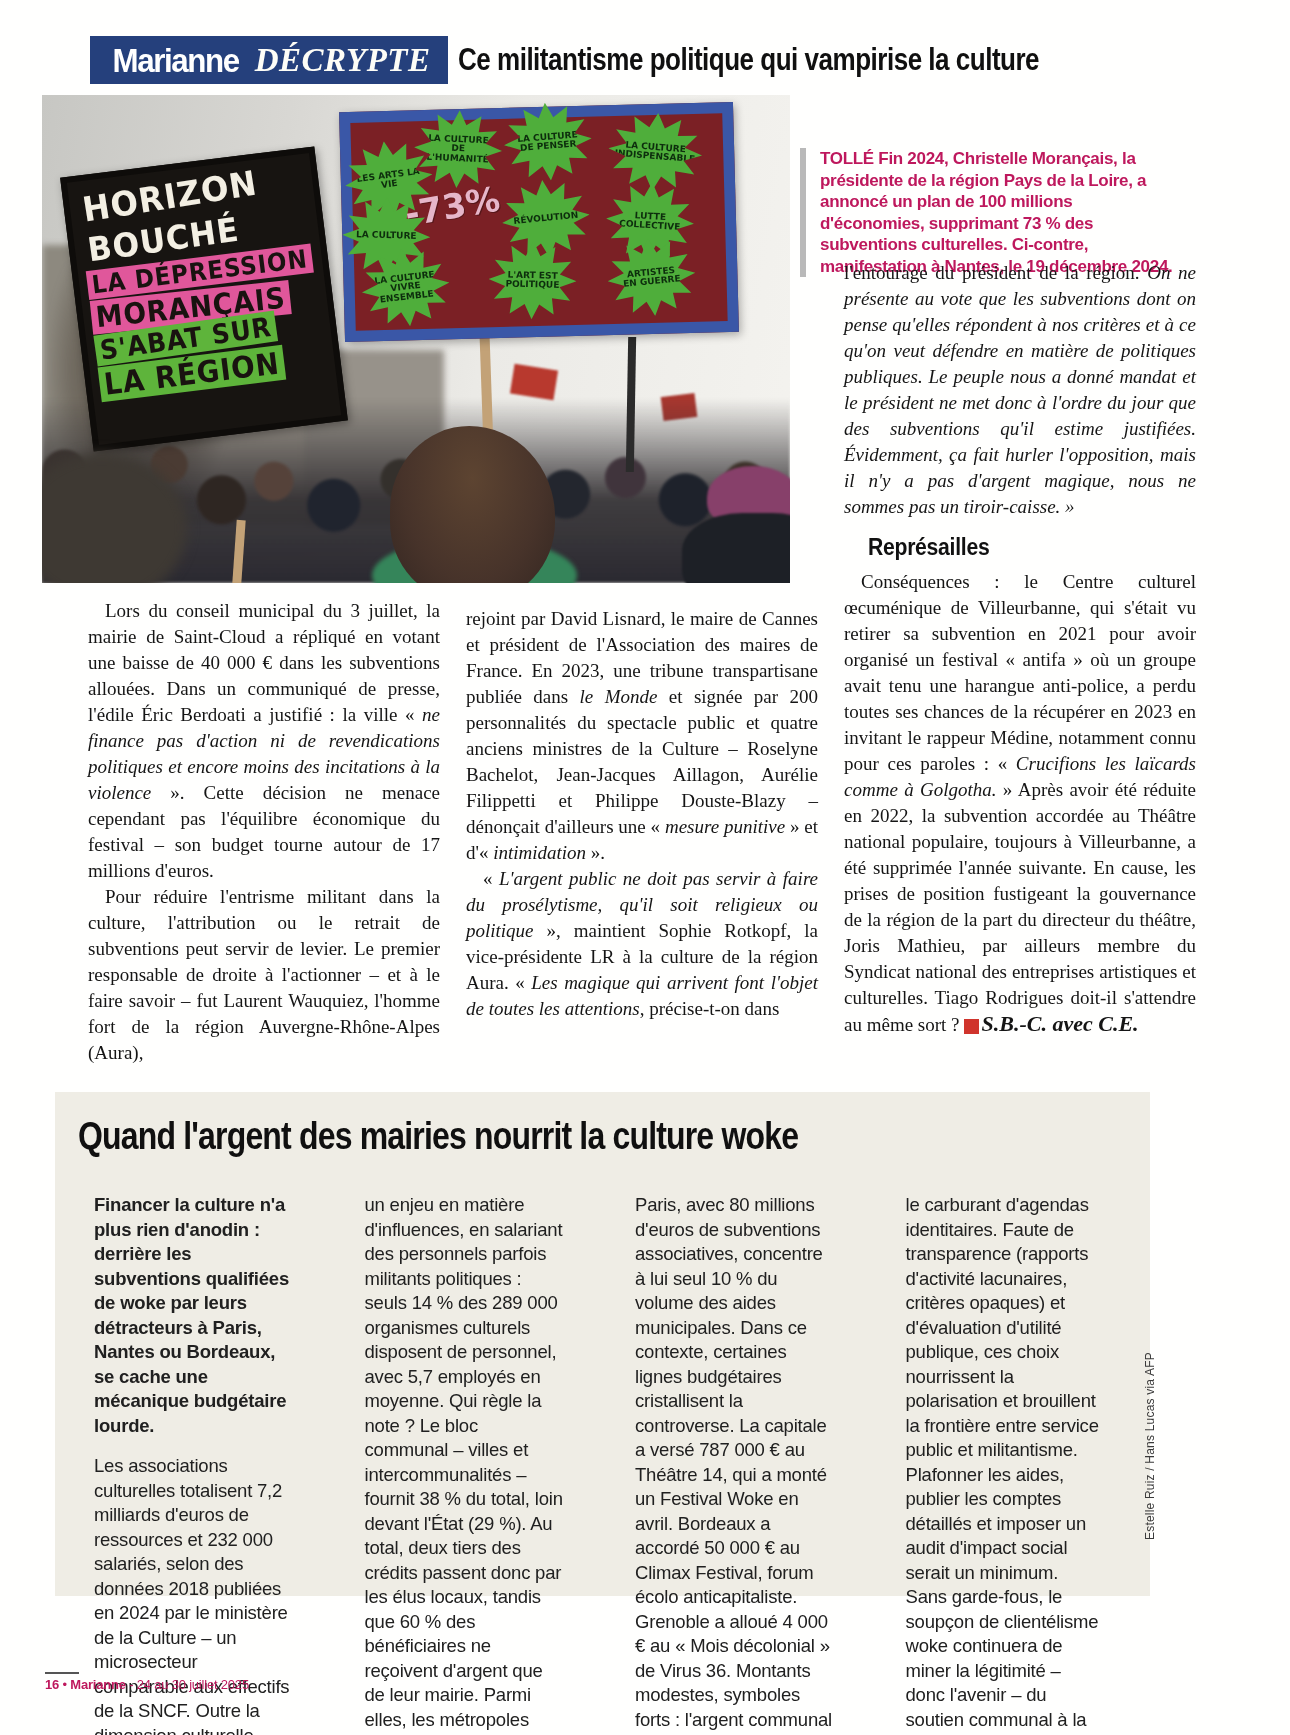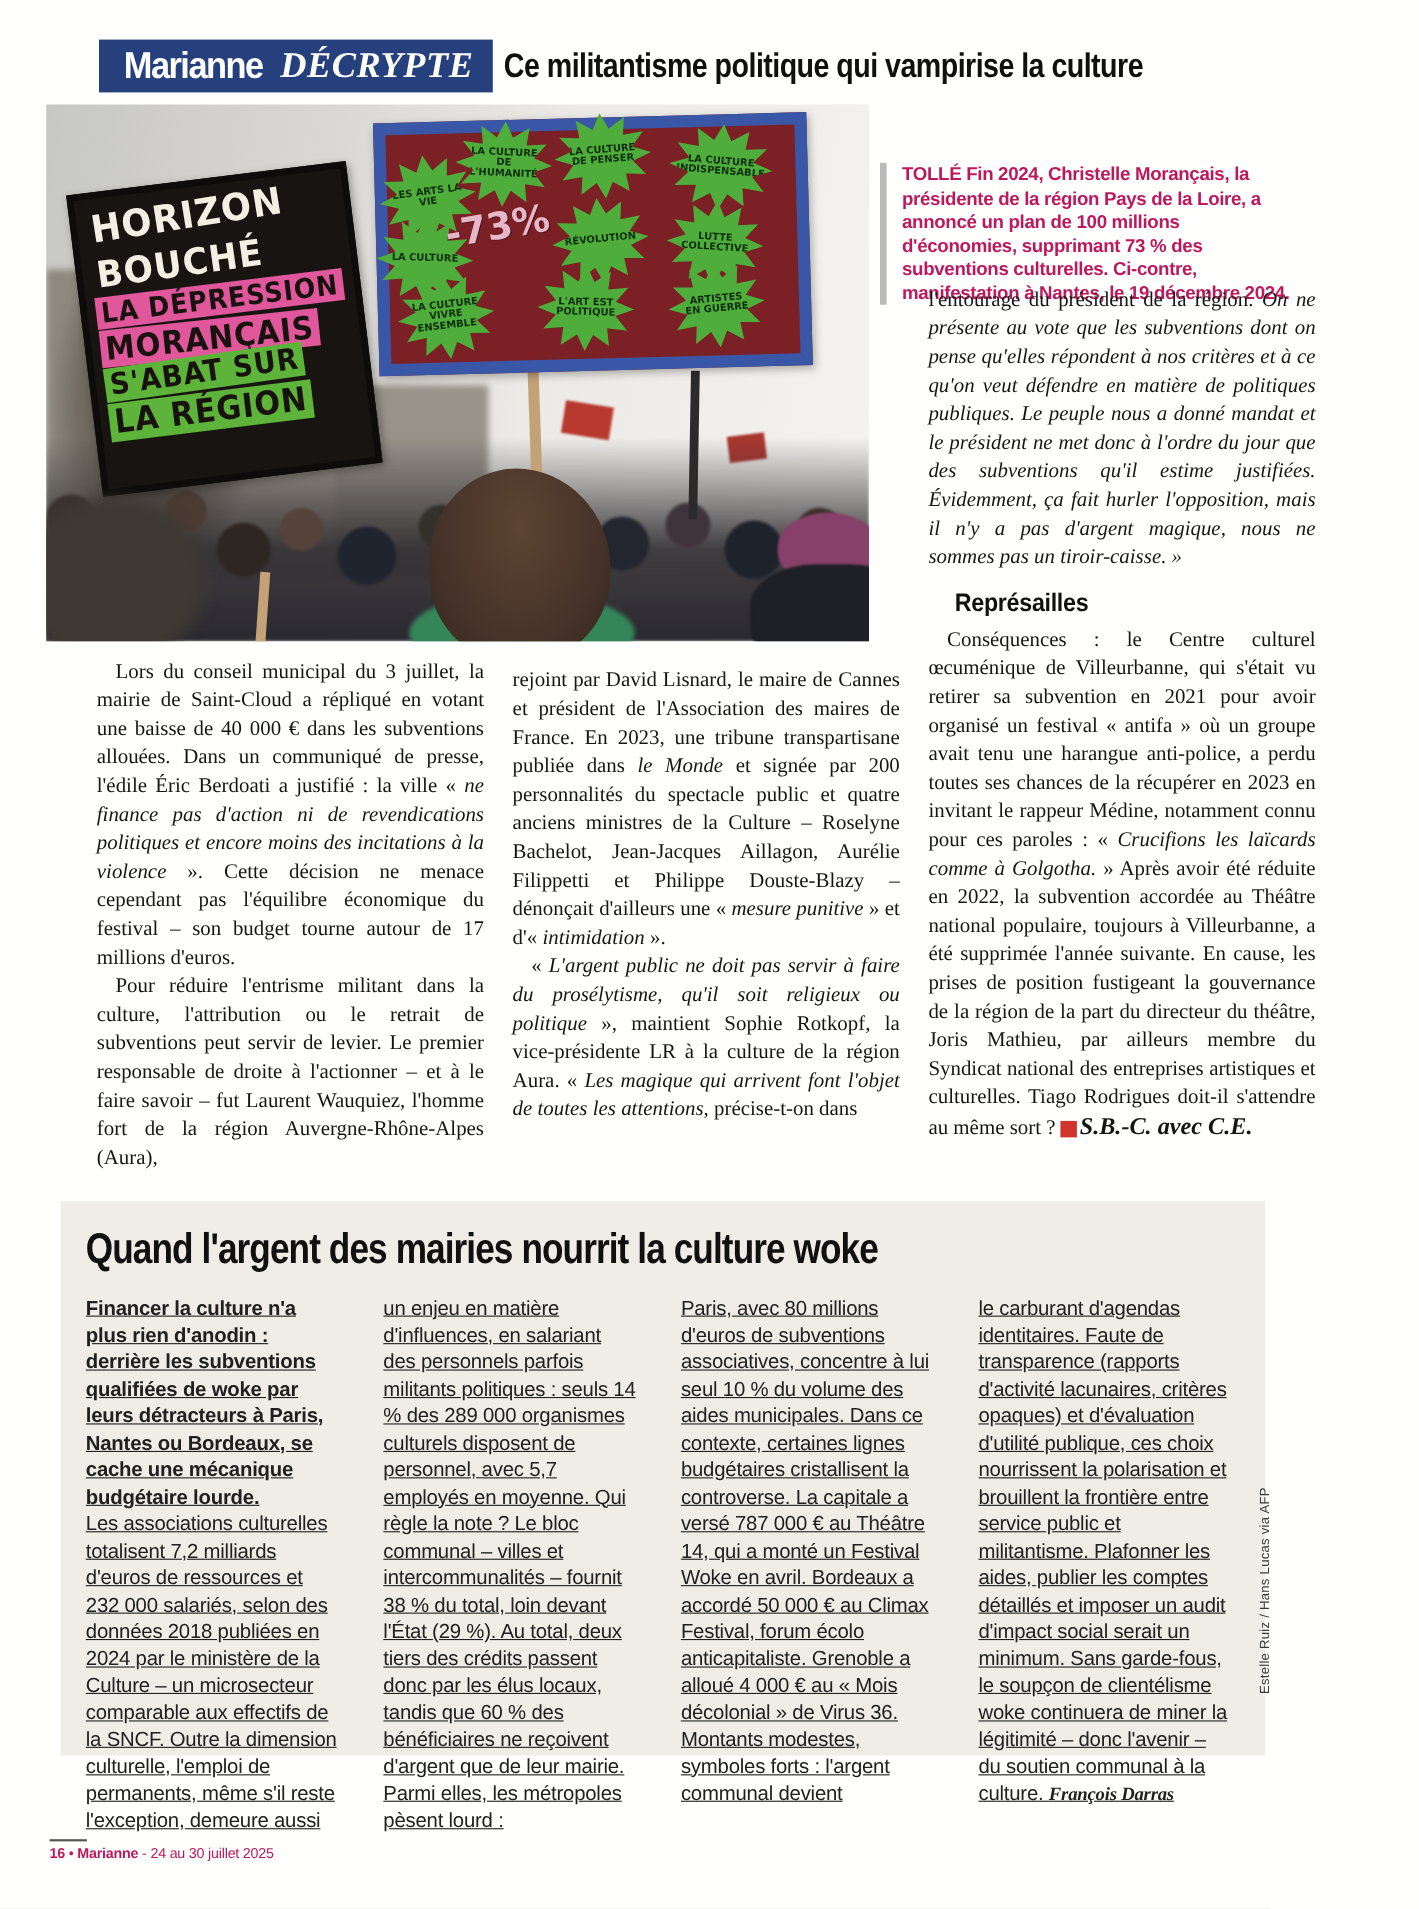--- a/index.html
+++ b/index.html
@@ -102,21 +102,21 @@
   .logo{display:inline-block;background:#d0342c;color:#fff;font:700 12px/15px "Liberation Sans",sans-serif;
         width:15px;height:15px;text-align:center;vertical-align:1px;margin:0 3px 0 4px;font-style:normal;}
 
   
   .box{position:absolute;left:55px;top:1092px;width:1095px;height:504px;background:#efede5;box-sizing:border-box;
        padding:24px 30px 0 23px;}
   .box-title{font:800 39px/1 "Liberation Sans",sans-serif;color:#101010;letter-spacing:-1px;
              transform:scaleX(.82);transform-origin:left center;white-space:nowrap;margin:0 0 22px 0;}
   .box-cols{display:grid;grid-template-columns:repeat(4,1fr);gap:40px;}
   .box-col{font:400 18.5px/24.5px "Liberation Sans",sans-serif;color:#202020;letter-spacing:-.2px;}
-  .box-col p{margin:0;text-decoration:underline;}
+  .box-col p{margin:16px;}
   .box-col .sig{font-size:17px;}
 
   
   .footer{position:absolute;left:45px;top:1678px;font:400 13px/1 "Liberation Sans",sans-serif;color:#be185d;
           letter-spacing:-.2px;}
   .footer .fb{font-weight:800;}
   .footer-rule{position:absolute;left:45px;top:1672px;width:34px;height:1.5px;background:#555;}
   .credit{position:absolute;left:1144px;top:1330px;height:210px;writing-mode:vertical-rl;transform:rotate(180deg);
           font:400 12px/1 "Liberation Sans",sans-serif;color:#3a3a3a;letter-spacing:.2px;}
 </style>

